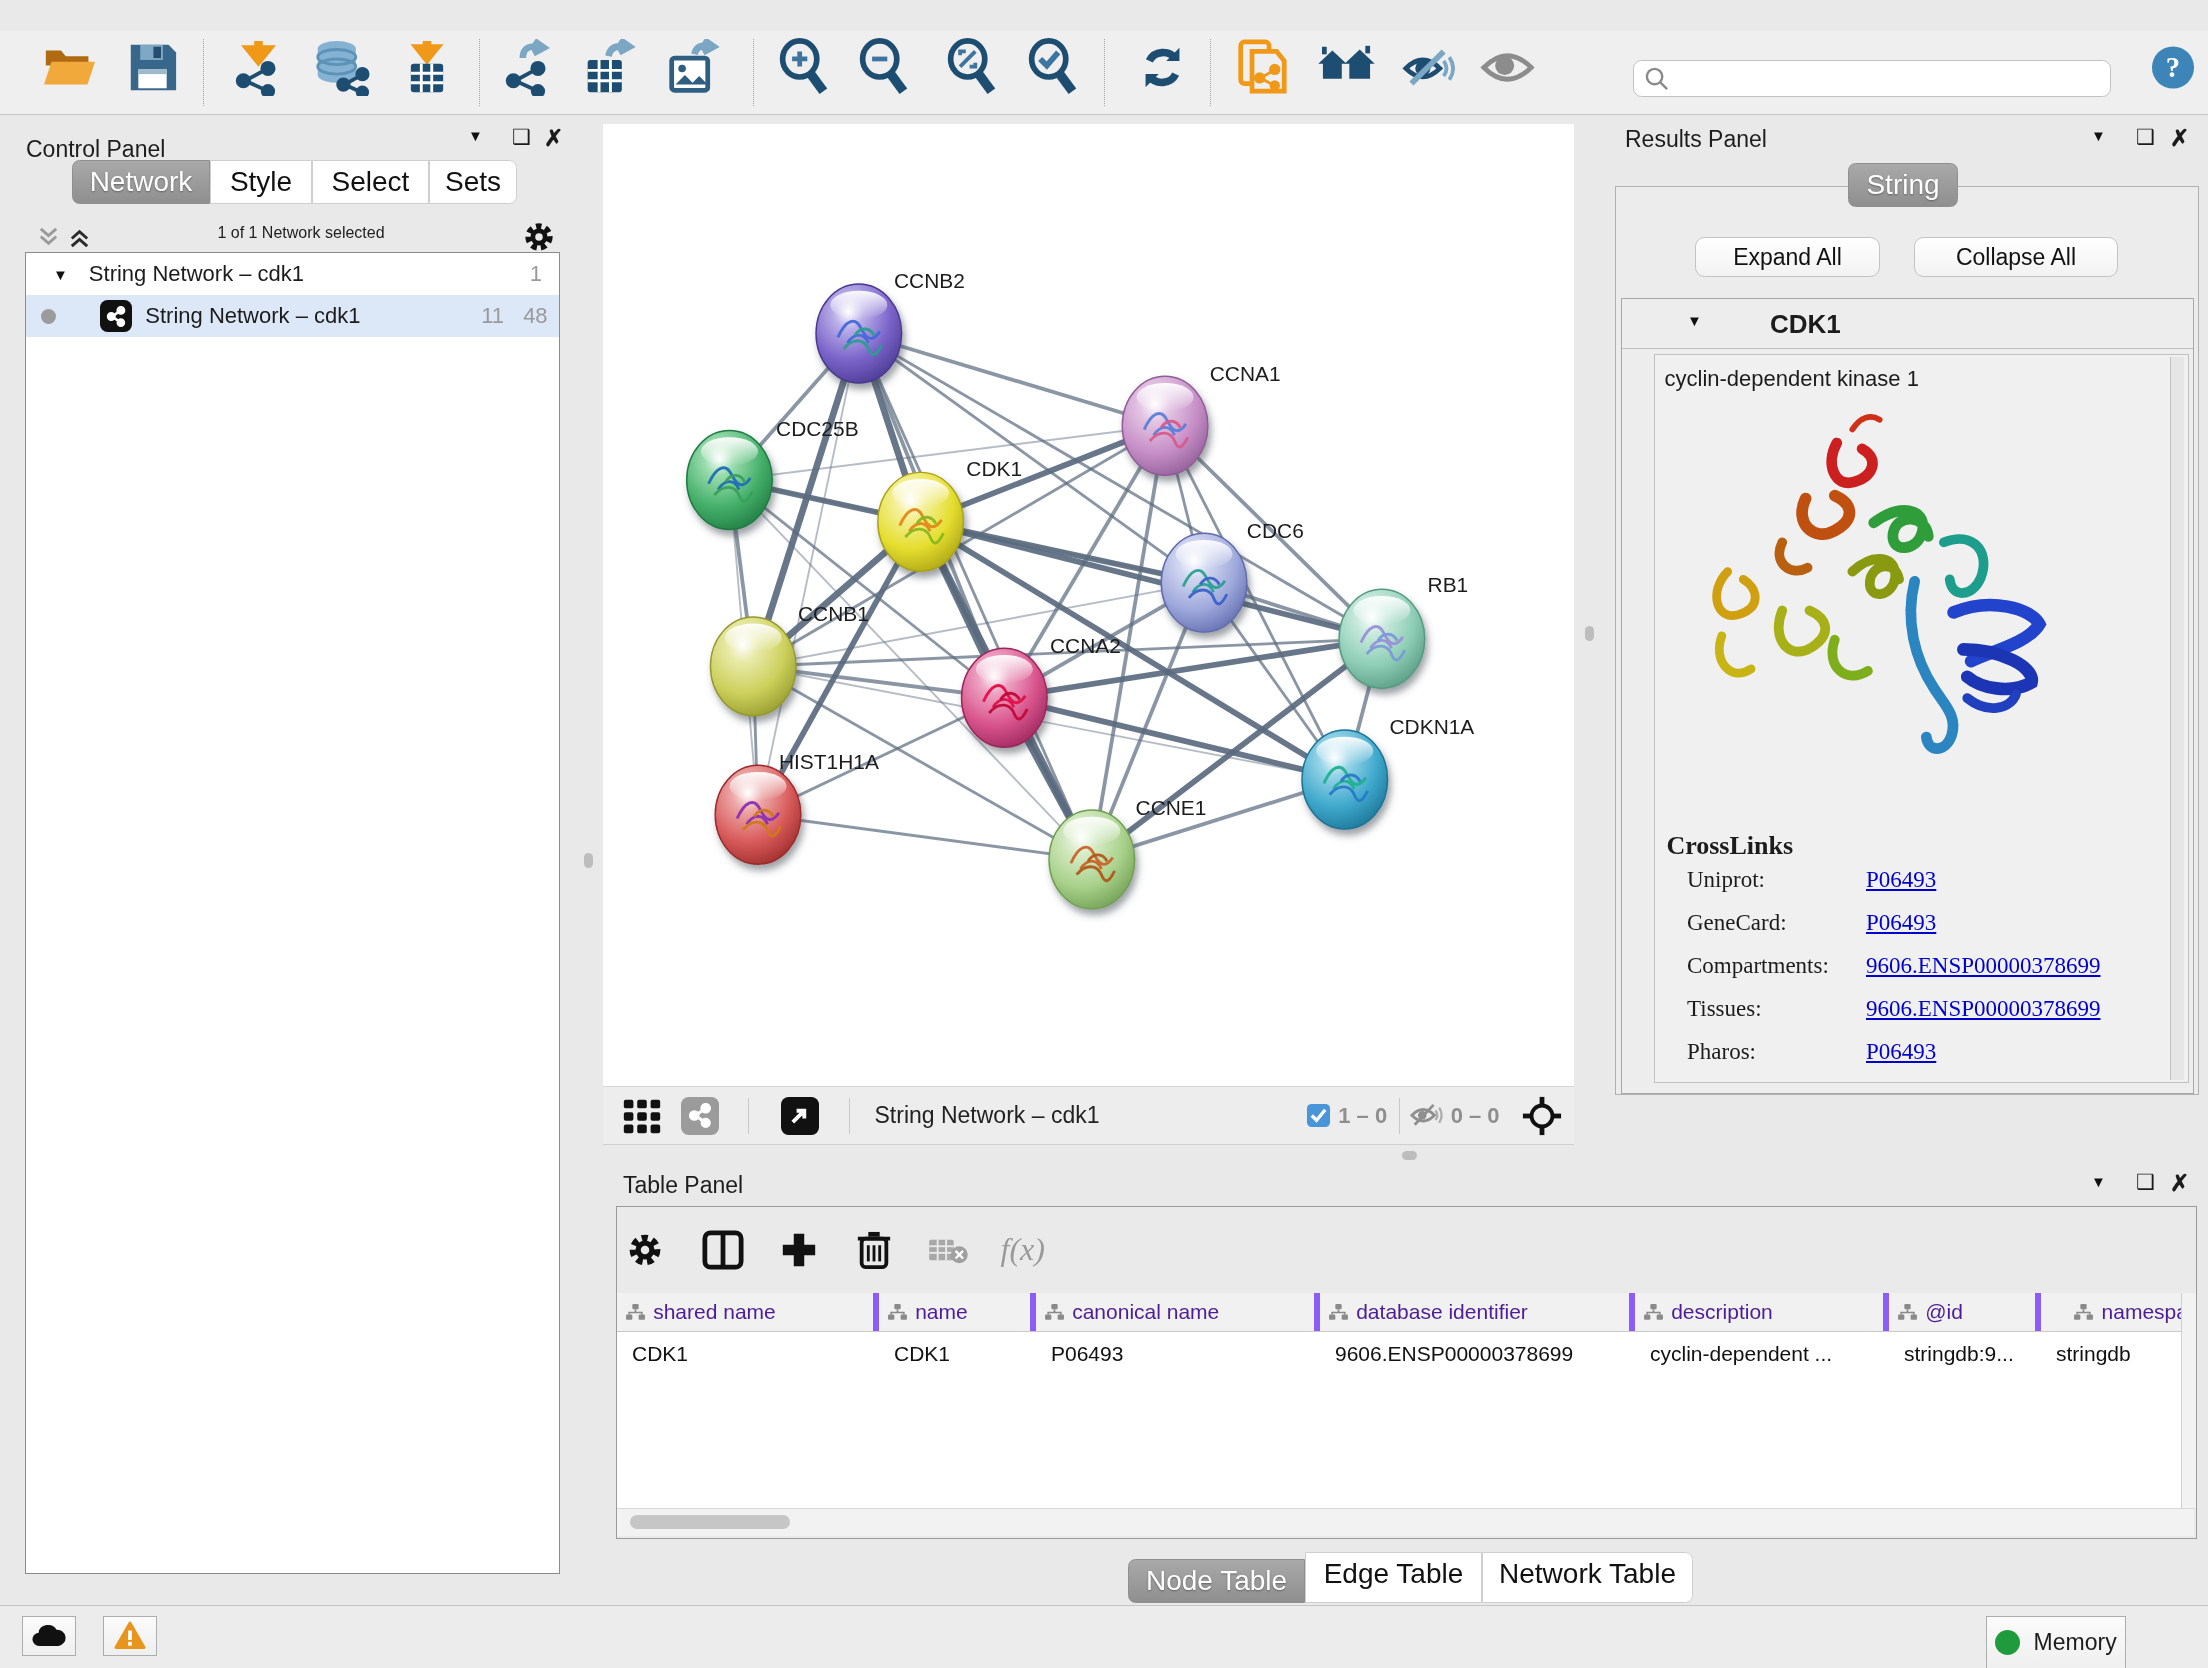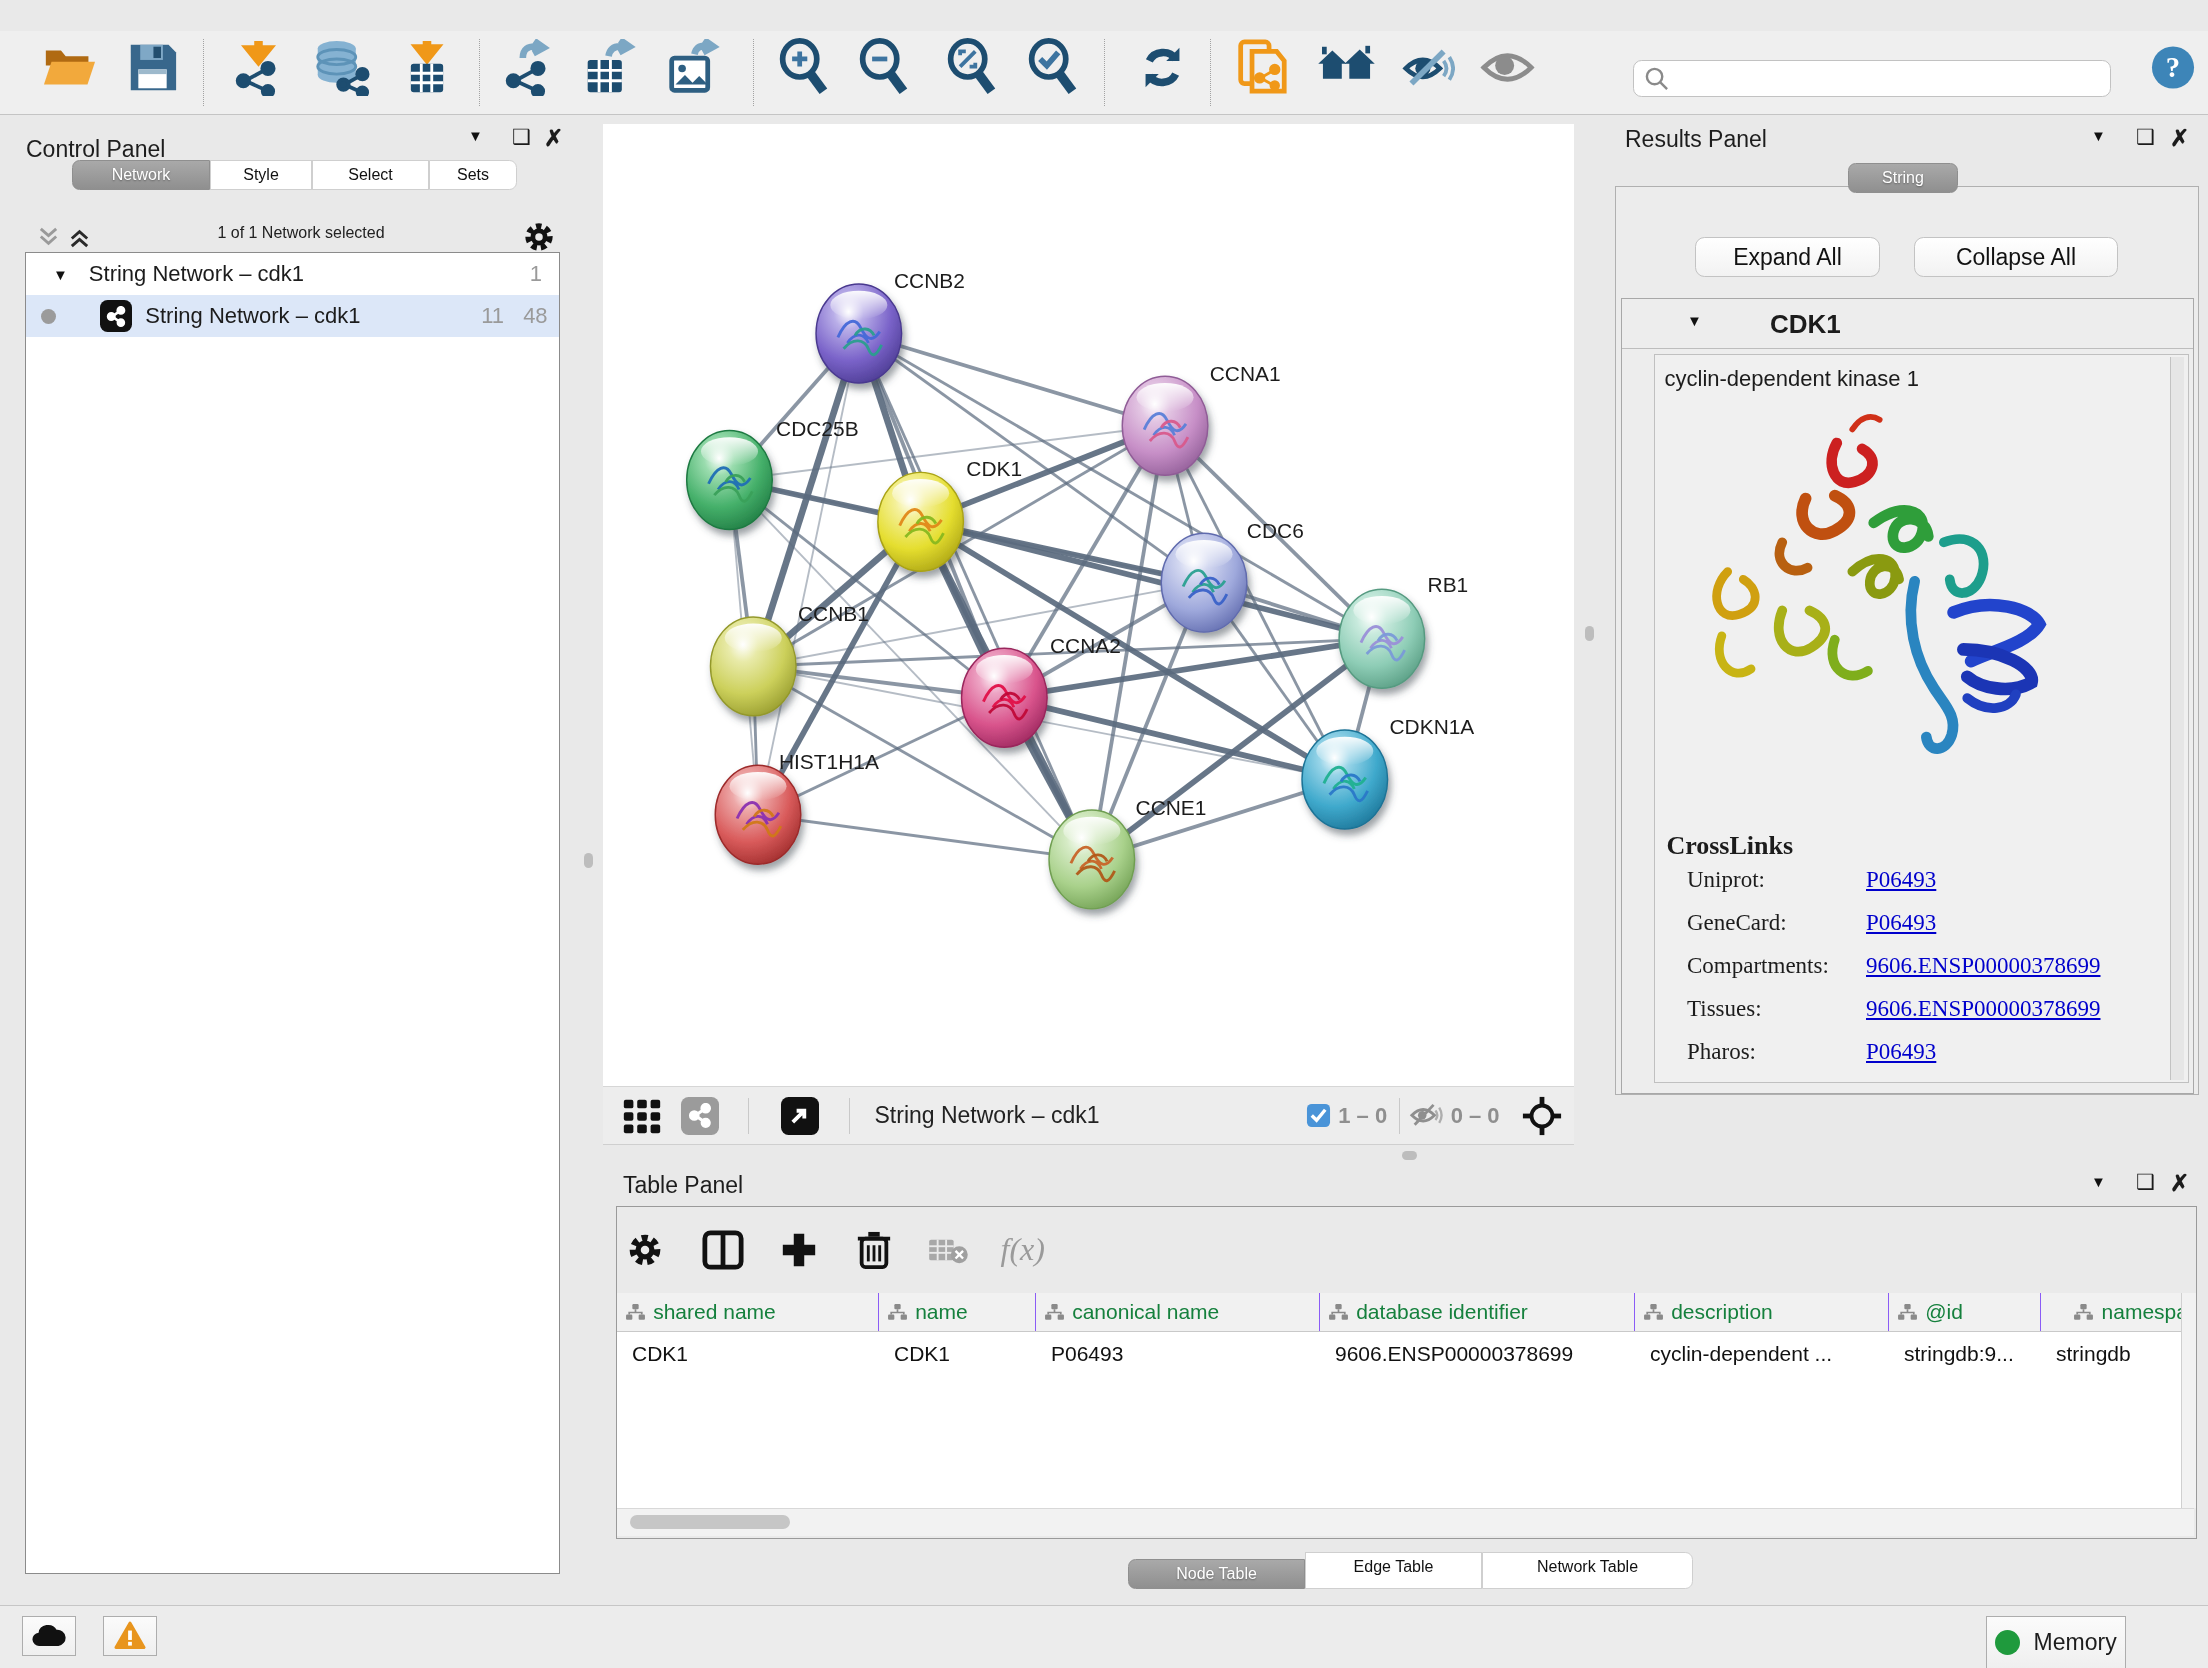--- a/index.html
+++ b/index.html
@@ -17,21 +17,21 @@
       border-bottom:1px solid #c4c4c4;}
   .tbtn{position:absolute;top:38px;transform:translateY(-50%);cursor:default;}
   .tdiv{position:absolute;top:7.6px;height:67px;width:0;border-left:1.9px dotted #a2a2a2;}
   .searchbox{position:absolute;left:1633px;top:28.5px;width:478px;height:37px;background:#fff;
       border:1.9px solid #c2c2c2;border-radius:8.6px;box-sizing:border-box;display:flex;align-items:center;}
   .searchbox svg{margin-left:9.5px;}
   .searchbox input{border:none;outline:none;flex:1;font-size:21px;font-family:"Liberation Sans",sans-serif;background:transparent;}
   
   .ptitle{font-size:23px;color:#1d1d1d;}
   .tabs-row{position:absolute;display:flex;}
-  .tab{border:1px solid #cfcfcf;background:#fff;color:#111;font-size:16px;
+  .tab{border:1px solid #cfcfcf;background:#fff;color:#111;font-size:28px;
        padding:4.8px 0;text-align:center;box-sizing:border-box;}
   .tab.first{border-radius:7.6px 0 0 7.6px;}
   .tab.last{border-radius:0 7.6px 7.6px 0;}
   .tab.single{border-radius:7.6px;}
   .tab.active{background:linear-gradient(#a9a9a9,#8f8f8f);color:#fff;border-color:#8f8f8f;
        text-shadow:0 1px 1.9px rgba(0,0,0,.35);}
   
   .cp-status{position:absolute;left:25px;top:221px;width:535px;height:31px;font-size:16px;color:#222;}
   .cp-listbox{position:absolute;left:25px;top:252px;width:535px;height:1322px;background:#fff;
       border:1.9px solid #8b8b8b;box-sizing:border-box;}
@@ -64,22 +64,22 @@
   .xl-row .lbl{width:179px;}
   .xl-row a{color:#0000cc;text-decoration:underline;}
   .rp-scroll{position:absolute;right:3.8px;top:1.9px;width:13.3px;height:723px;background:#e6e6e6;
       border-left:1px solid #c2c2c2;}
   
   .tp-box{position:absolute;left:616px;top:1206px;width:1581px;height:333px;background:#eaeaea;
       border:1.9px solid #9a9a9a;box-sizing:border-box;}
   .tp-icons{position:absolute;left:9.5px;top:5.7px;height:74px;display:flex;align-items:center;}
   .tp-table{position:absolute;left:0px;top:86px;width:1577px;height:215px;background:#fff;}
   .thead{display:flex;background:#f1f1f1;border-bottom:1.9px solid #c9c9c9;height:38px;}
-  .th{display:flex;align-items:center;border-right:1px solid #8b5cf6;box-sizing:border-box;
-      font-size:21px;color:#15803d;overflow:hidden;white-space:nowrap;padding-left:7.6px;}
+  .th{display:flex;align-items:center;border-right:6px solid #8b5cf6;box-sizing:border-box;
+      font-size:21px;color:#4c1d95;overflow:hidden;white-space:nowrap;padding-left:7.6px;}
   .th svg{margin-right:7.6px;flex:none;}
   .trow{display:flex;height:44px;align-items:center;}
   .td{font-size:21px;color:#111;padding-left:15px;box-sizing:border-box;overflow:hidden;white-space:nowrap;}
   .tp-hscroll{position:absolute;left:0;top:301px;width:1577px;height:27px;background:#f2f2f2;
       border-top:1px solid #d8d8d8;}
   .tp-hscroll .thumb{position:absolute;left:13.3px;top:5.7px;width:160px;height:14.3px;border-radius:7.6px;background:#c6c6c6;}
   .tp-vscroll{position:absolute;right:0px;top:86px;width:14.3px;height:215px;background:#f2f2f2;border-left:1px solid #d0d0d0;}
   
   .statusbar{position:absolute;left:0;top:1605px;width:100%;height:63px;background:#ececec;
       border-top:1px solid #c6c6c6;}

